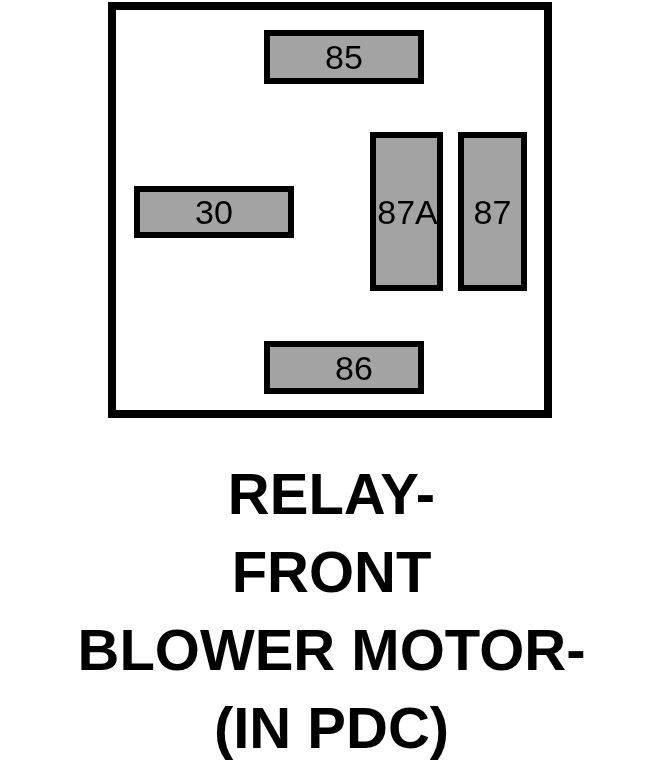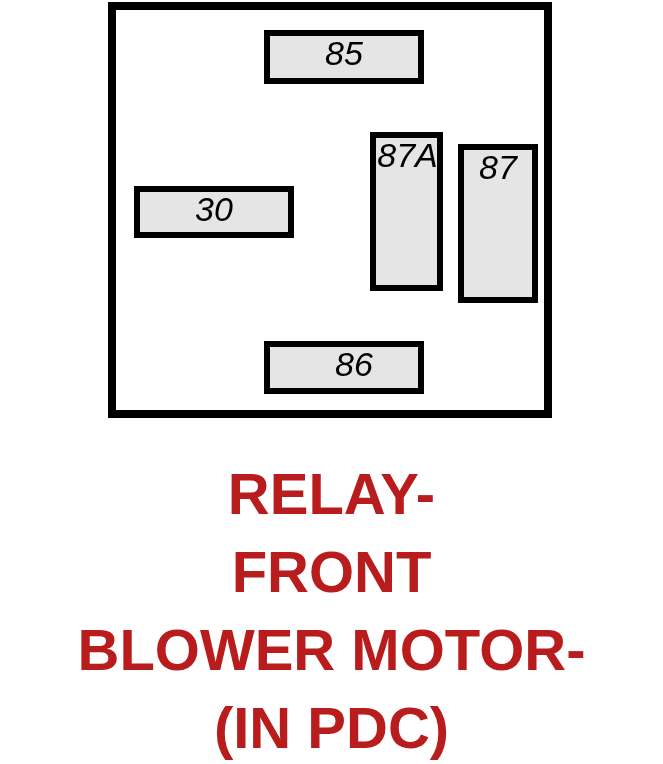--- a/index.html
+++ b/index.html
@@ -27,41 +27,41 @@
     box-sizing: border-box;
     border: 8px solid #000000;
     background: #ffffff;
   }
 
   
   .pin-box {
     position: absolute;
     box-sizing: border-box;
     border: 6px solid #000000;
-    background: #e5e5e5;
+    background: #a3a3a3;
     display: flex;
+    align-items: center;
     justify-content: center;
-    font-style: italic;
   }
   .pin-label {
     font-family: "Liberation Sans", sans-serif;
     font-weight: 400;
     font-size: 34px;
     line-height: 1;
     color: #000000;
     white-space: nowrap;
   }
 
   
   #pin-85 { left: 148px; top:  20px; width: 160px; height: 54px; }
   #pin-30 { left:  18px; top: 176px; width: 160px; height: 52px; }
   #pin-86 { left: 148px; top: 331px; width: 160px; height: 53px; padding-left: 20px; }
 
   #pin-87a { left: 254px; top: 122px; width:  73px; height: 159px; }
-  #pin-87  { left: 342px; top: 134px; width:  80px; height: 159px; }
+  #pin-87  { left: 342px; top: 122px; width:  69px; height: 159px; }
 
   
   #pin-87a .pin-label {
     position: relative;
     left: 1px;
   }
 
   
   #caption {
     position: absolute;
@@ -69,21 +69,21 @@
     top: 455px;
     width: 663px;
     text-align: center;
   }
   .caption-line {
     font-family: "Liberation Sans", sans-serif;
     font-weight: bold;
     font-size: 58px;
     line-height: 78px;
     letter-spacing: 0px;
-    color: #b91c1c;
+    color: #000000;
     white-space: nowrap;
   }
 </style>
 </head>
 <body>
 
 <div id="relay-diagram">
 
   <div class="pin-box" id="pin-85">
     <span class="pin-label">85</span>

